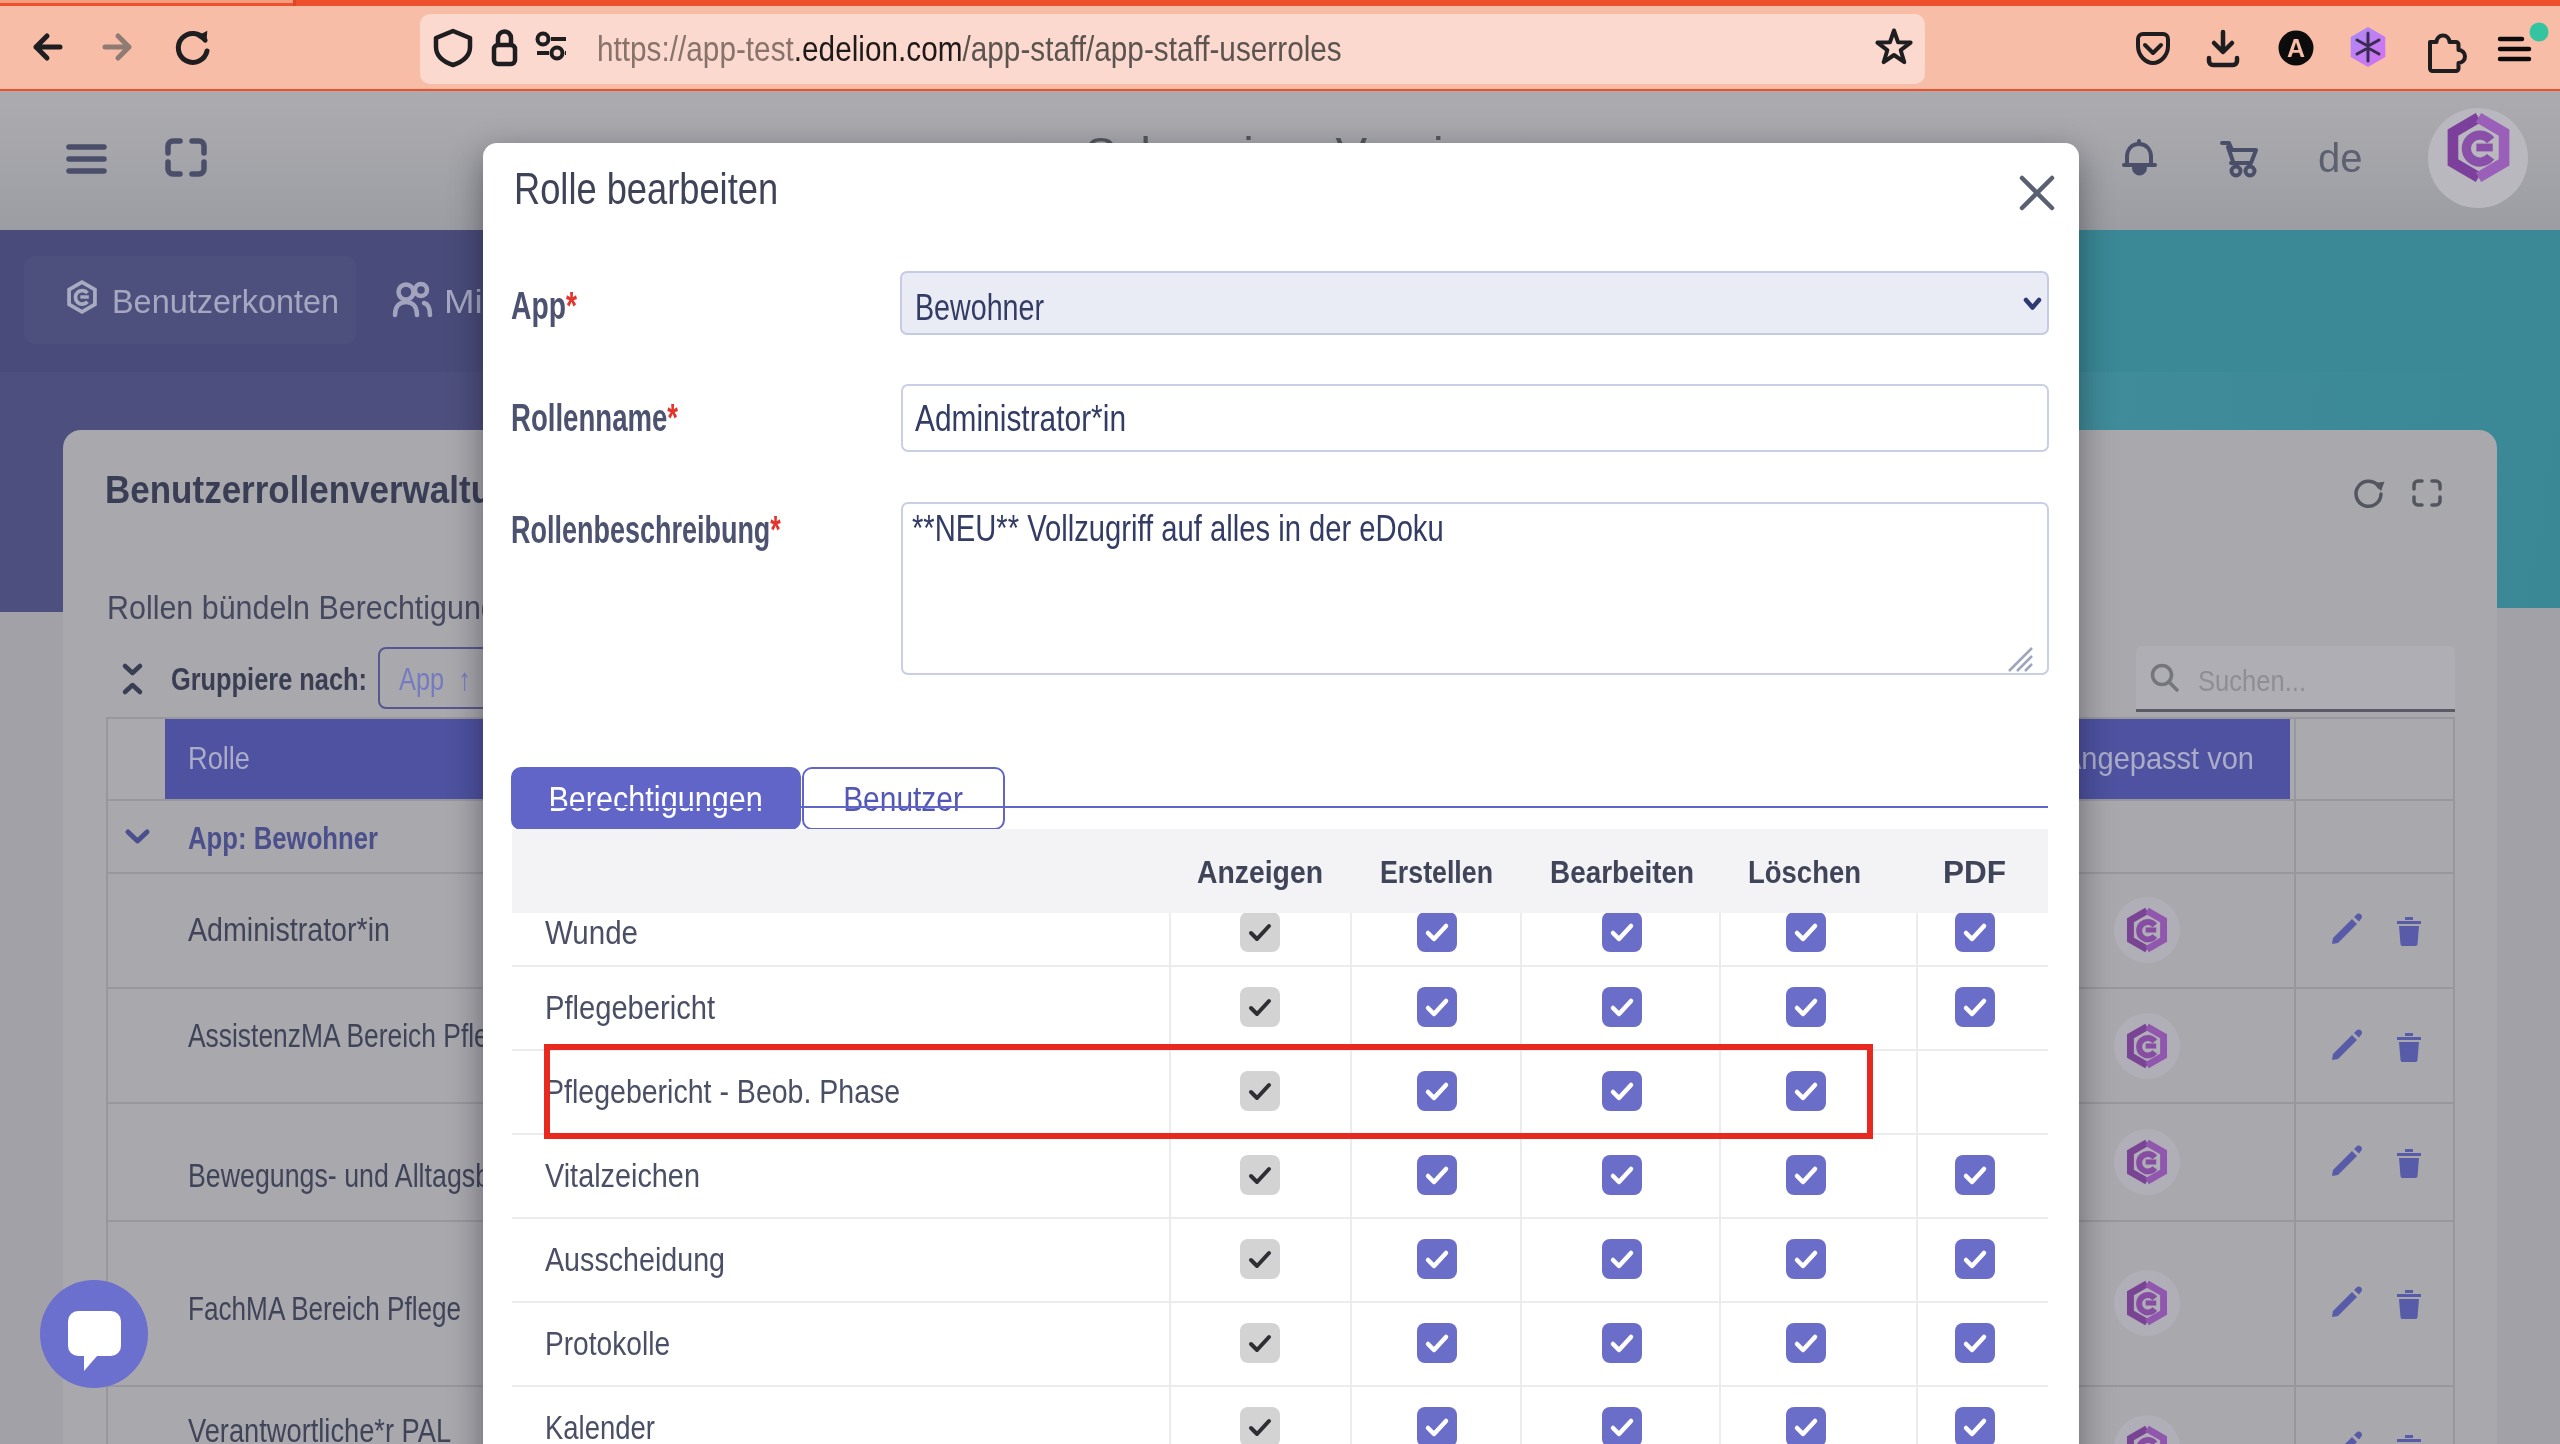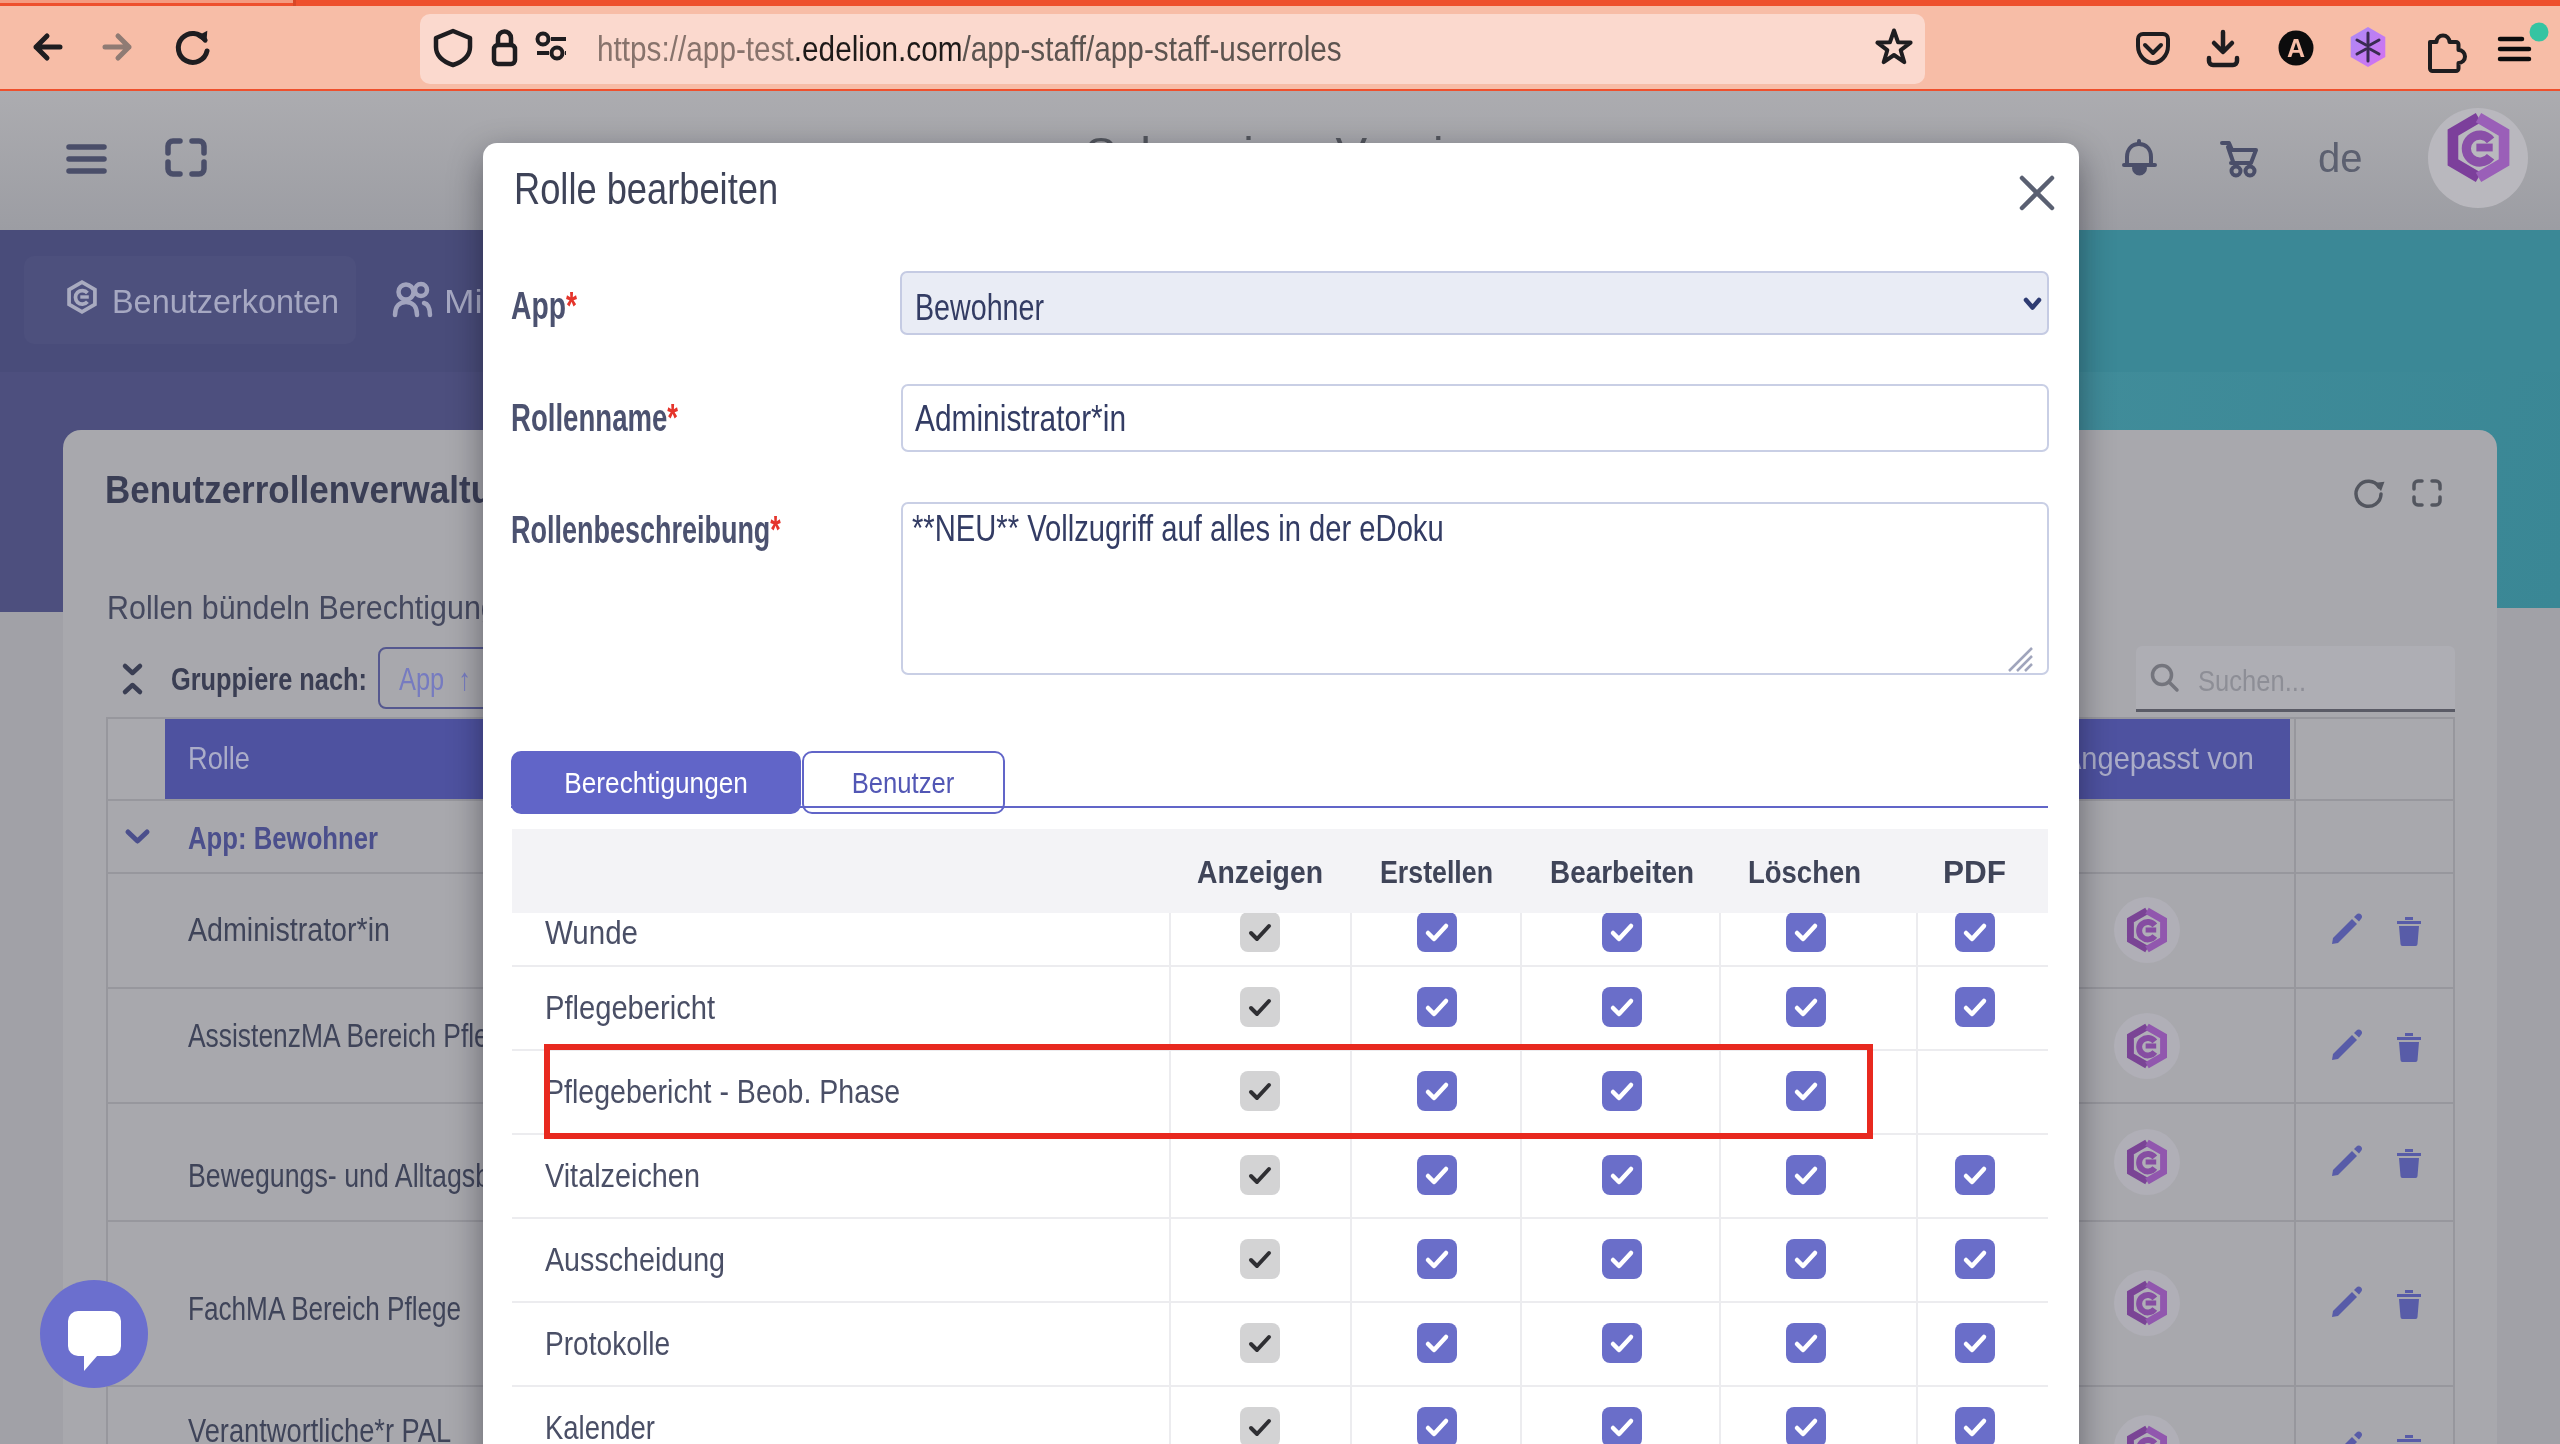--- a/index.html
+++ b/index.html
@@ -52,21 +52,21 @@
 #m-title { position:absolute; left:31px; top:21px; font-size:44px; line-height:50px; color:#3E4358; transform-origin:0 0; }
 .m-label { position:absolute; font-size:38px; line-height:44px; font-weight:bold; color:#4C5270; transform-origin:0 0; }
 .m-label .ast { color:#E5342B; }
 #m-select { position:absolute; left:417px; top:128px; width:1149px; height:64px; background:#E9ECF5; border:2px solid #C5CBE3; border-radius:7px; }
 #m-select-txt { position:absolute; left:432px; top:144px; font-size:37px; line-height:42px; color:#333C64; transform-origin:0 0; }
 #m-input { position:absolute; left:418px; top:241px; width:1148px; height:68px; background:#fff; border:2px solid #C9CFE5; border-radius:7px; }
 #m-input-txt { position:absolute; left:432px; top:255px; font-size:37px; line-height:42px; color:#333C64; transform-origin:0 0; }
 #m-ta { position:absolute; left:418px; top:359px; width:1148px; height:173px; background:#fff; border:2px solid #C9CFE5; border-radius:7px; }
 #m-ta-txt { position:absolute; left:429px; top:365px; font-size:37px; line-height:42px; color:#333C64; transform-origin:0 0; }
 
-.tab { position:absolute; top:608px; height:63px; border-radius:10px; font-size:30px; display:flex; align-items:center; justify-content:center; }
+.tab { position:absolute; top:624px; height:63px; border-radius:10px; font-size:35px; display:flex; align-items:center; justify-content:center; }
 .ts { display:inline-block; }
 #tab1 { left:28px; width:290px; background:#6165C8; color:#FFFFFF; }
 #tab2 { left:319px; width:203px; background:#fff; border:2px solid #6165C8; color:#5257B5; }
 #tab3 { left:524px; width:311px; background:#fff; border:2px solid #6165C8; color:#5257B5; }
 #tabline { position:absolute; left:28px; top:663px; width:1537px; height:2px; background:#6165C8; }
 
 #m-tbl-head { position:absolute; left:29px; top:686px; width:1536px; height:84px; background:#F3F3F6; z-index:2; }
 .m-th { position:absolute; z-index:3; top:711px; font-size:32px; line-height:37px; font-weight:bold; color:#3F4458; transform-origin:0 0; }
 .m-row-line { position:absolute; left:29px; width:1536px; height:2px; background:#ECECEF; }
 .m-col-line { position:absolute; top:770px; width:2px; height:630px; background:#ECECEF; }

